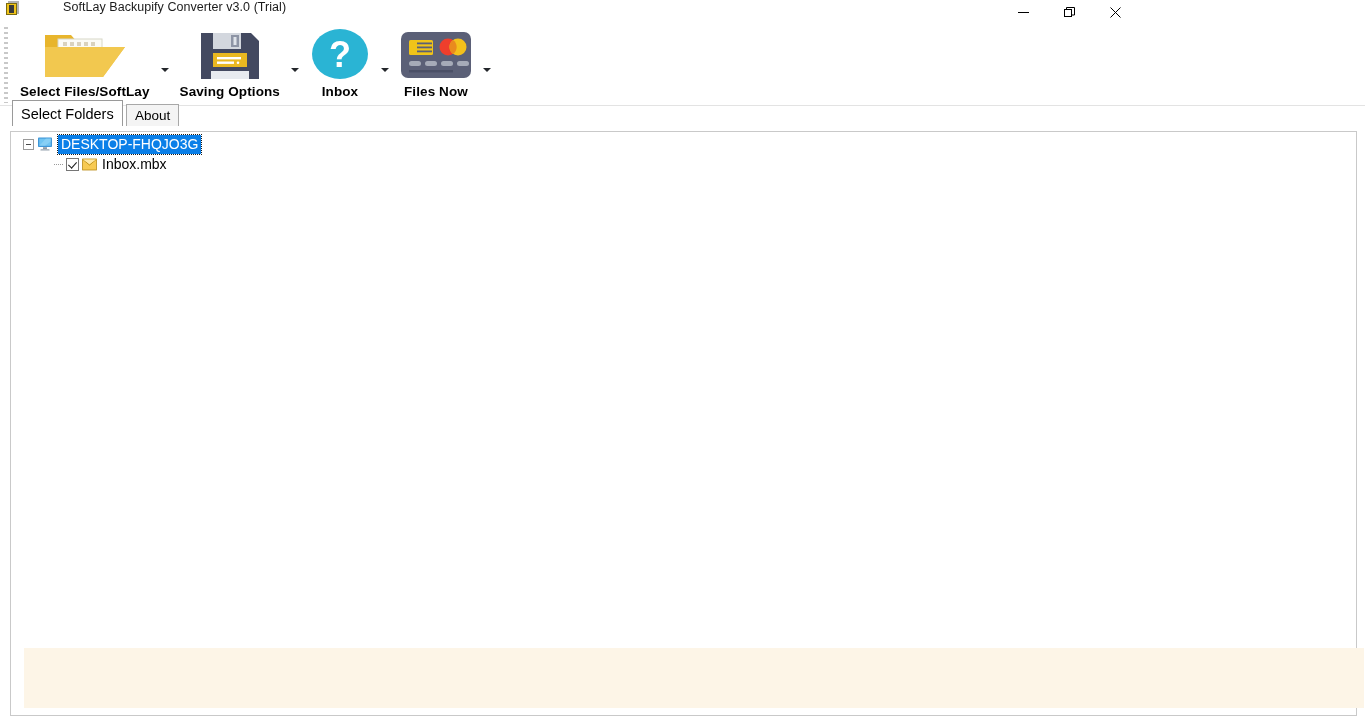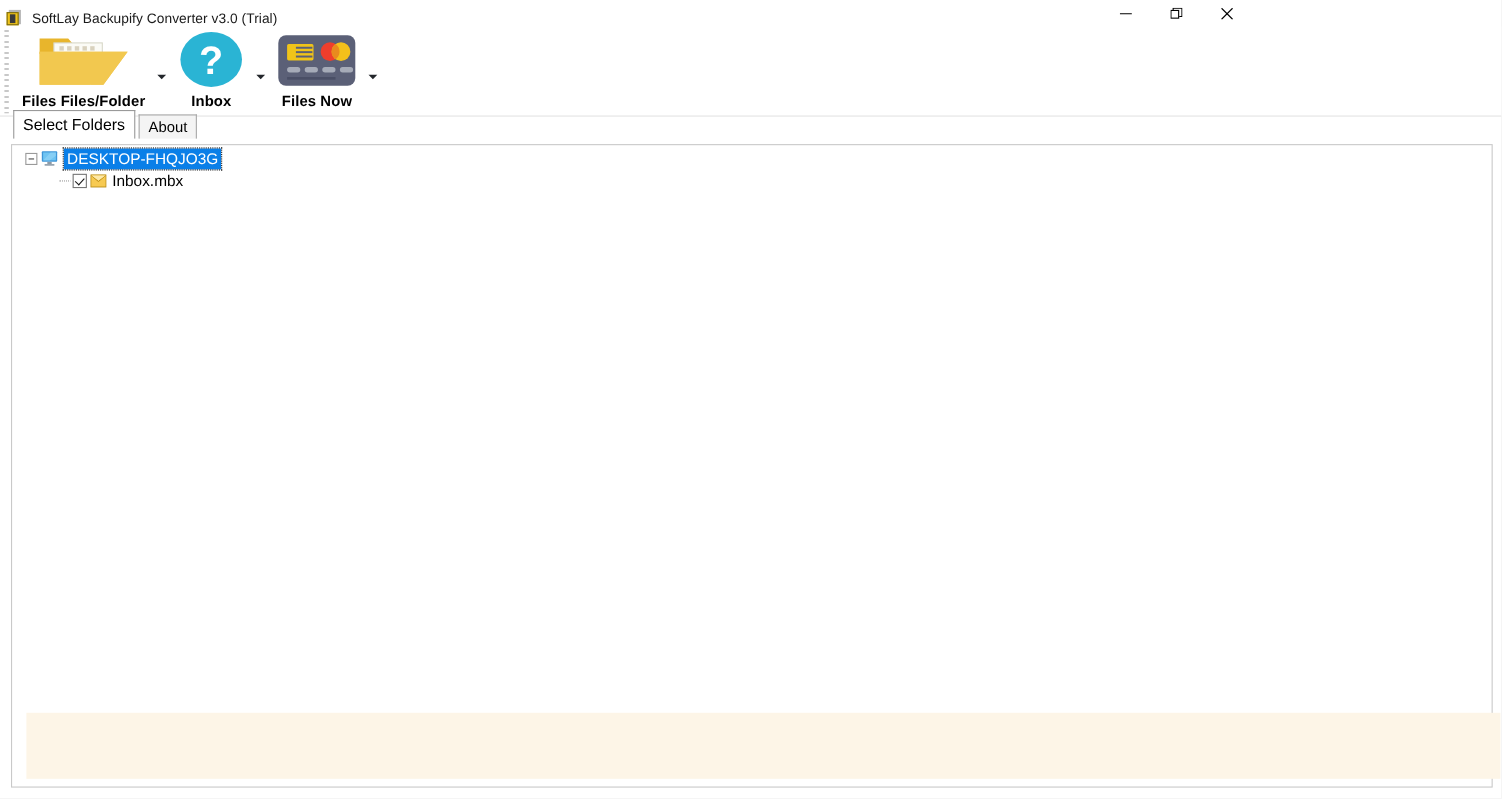--- a/index.html
+++ b/index.html
@@ -15,21 +15,21 @@
     position: relative;
     width: 1365px; height: 726px;
     background: #ffffff;
   }
 
   
   .titlebar {
     position: absolute; left: 0; top: 0;
     width: 1138px; height: 24px;
     background: #ffffff;
-    display: flex; align-items: flex-end;
+    display: flex; align-items: flex-start; gap: 34px;
   }
   .title-icon {
     width: 16px; height: 16px;
     margin-left: 6px; margin-right: 7px;
     position: relative; flex: none;
   }
   .title-icon .sq1 {
     position: absolute; left: 2px; top: 1px;
     width: 11px; height: 13px;
     background: #b4b4b4;
@@ -258,27 +258,48 @@
                   <rect x="28" y="15" width="4" height="4"></rect>
                 <rect x="35" y="15" width="4" height="4"></rect>
                   <rect x="42" y="15" width="4" height="4"></rect>
                 <rect x="49" y="15" width="4" height="4"></rect>
               </g>
               <path d="M3 20 h58 l-12 30 H3 Z" fill="#f0c24a"></path>
               <path d="M61 20 h22 l-22 30 H49 Z" fill="#f0c24a"></path>
               <path d="M3 20 h80 l-22 30 H3 Z" fill="#f2c84f"></path>
             </svg>
           </div>
-          <div class="tb-label">Files Files/Folder</div>
+          <div class="tb-label">Select Files/SoftLay</div>
         </div>
         <div class="tb-arrow">
           <div class="caret"></div>
         </div>
       </div>
 
+      <div class="tb-group">
+        <div class="tb-btn">
+          <div class="tb-ico">
+            <svg width="74" height="56" viewBox="0 0 74 56">
+              <path d="M8 6 h50 l8 8 v38 H8 Z" fill="#434960"></path>
+              <rect x="20" y="6" width="28" height="16" fill="#d3d7de"></rect>
+              <rect x="38" y="8" width="8" height="12" fill="#8d94a5"></rect>
+              <rect x="40.5" y="10" width="3" height="8" fill="#dfe3ea"></rect>
+              <rect x="20" y="26" width="34" height="14" fill="#e9b820"></rect>
+              <rect x="24" y="30" width="24" height="2.4" fill="#fff"></rect>
+              <rect x="24" y="34.5" width="17" height="2.4" fill="#fff"></rect>
+              <circle cx="45" cy="35.7" r="1.3" fill="#fff"></circle>
+              <rect x="18" y="44" width="38" height="8" fill="#e7eaef"></rect>
+            </svg>
+          </div>
+          <div class="tb-label">Saving Options</div>
+        </div>
+        <div class="tb-arrow">
+          <div class="caret"></div>
+        </div>
+      </div>
 
       <div class="tb-group">
         <div class="tb-btn">
           <div class="tb-ico">
             <svg width="72" height="56" viewBox="0 0 72 56">
               <ellipse cx="36" cy="27" rx="28" ry="25" fill="#2ab4d4"></ellipse>
               <text x="36" y="40" font-family="Liberation Sans, sans-serif" font-size="36" font-weight="bold" fill="#ffffff" text-anchor="middle">?</text>
             </svg>
           </div>
           <div class="tb-label">Inbox</div>

